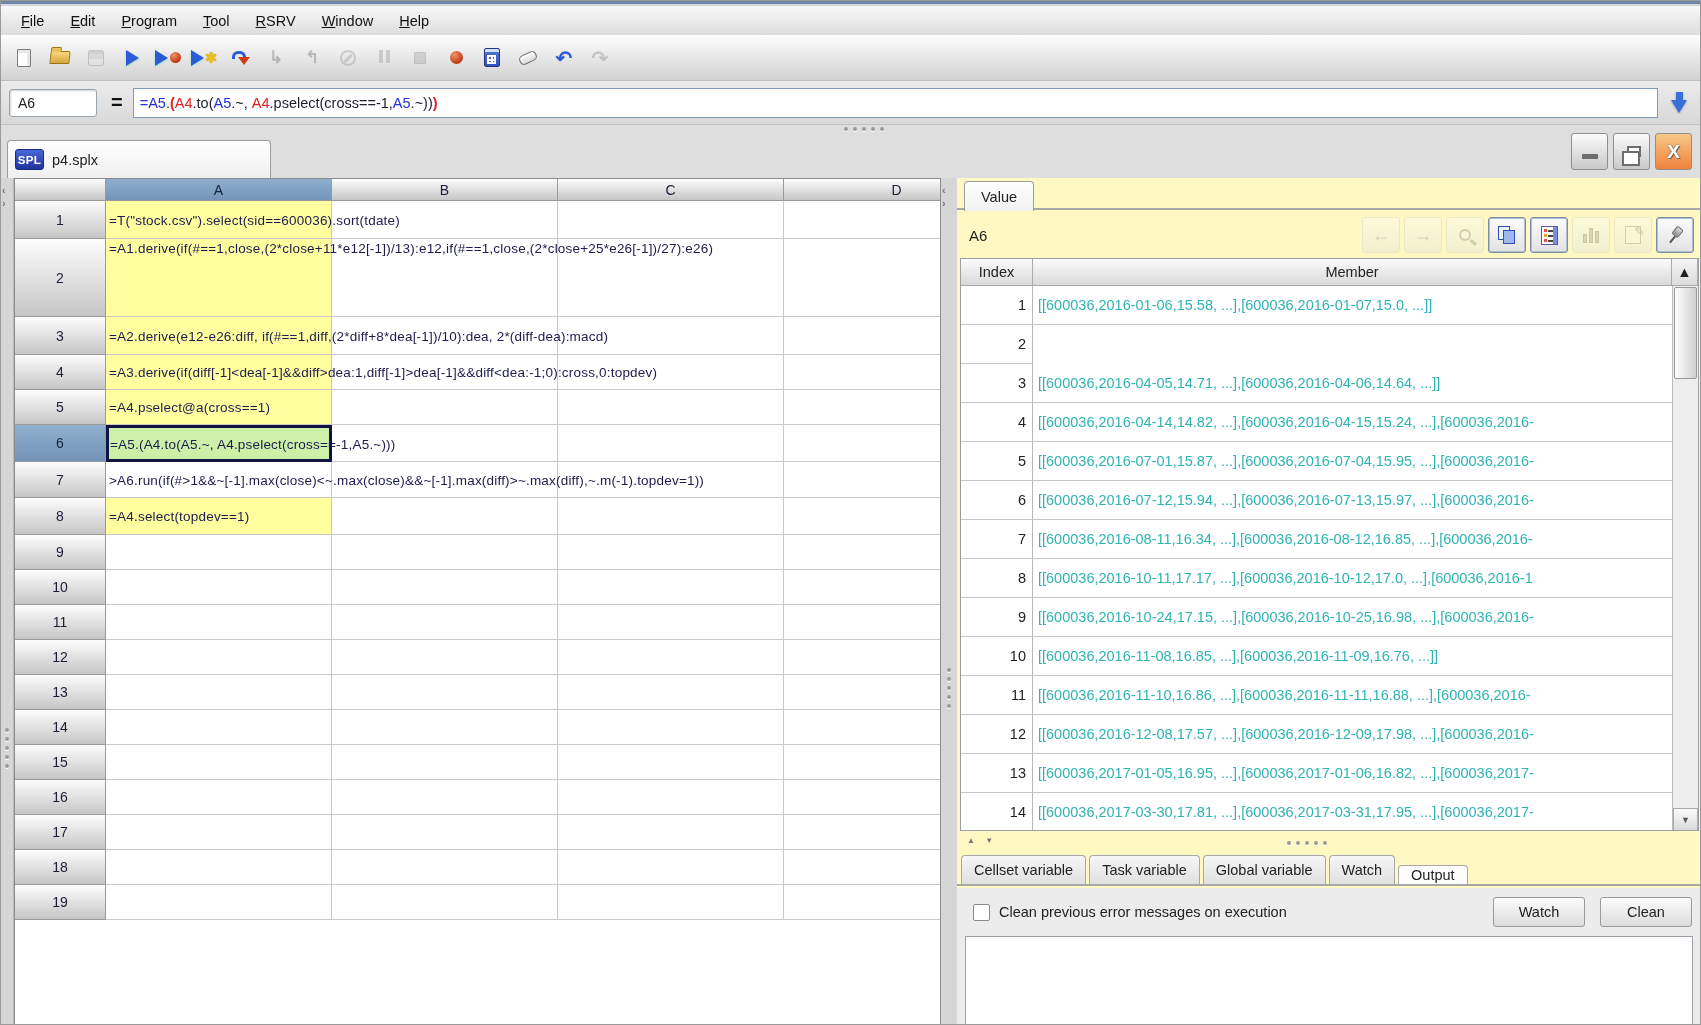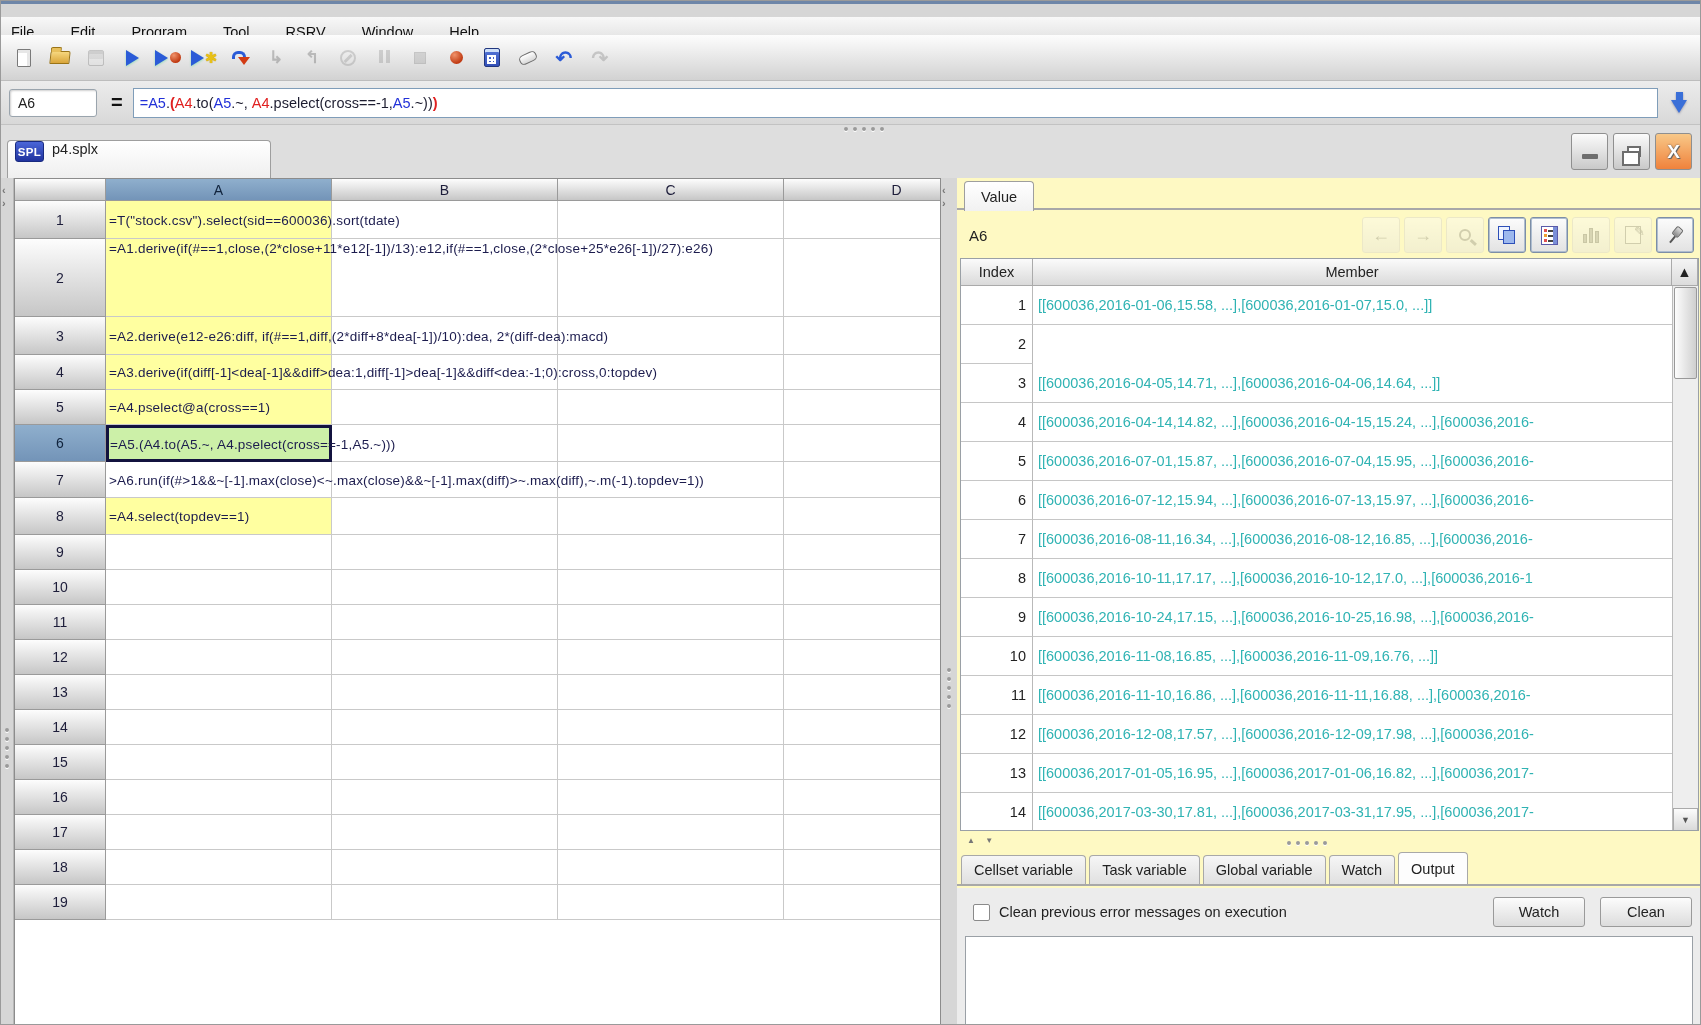--- a/index.html
+++ b/index.html
@@ -5,23 +5,23 @@
   * { margin:0; padding:0; box-sizing:border-box; }
   html,body { background:#888; }
   .app {
     position:relative; width:1701px; height:1025px; overflow:hidden;
     background:#d6d6d6; font-family:"Liberation Sans", sans-serif; color:#1a1a2e;
     border:1px solid #9a9a9a;
   }
   
   .topstrip { position:absolute; left:0; top:0; width:100%; height:3px; background:#6e86a8; }
   .menubar {
-    position:absolute; left:0; top:16px; width:100%; height:31px;
+    position:absolute; left:0; top:5px; width:100%; height:31px;
     background:linear-gradient(#f8f8f8,#dcdcdc); border-bottom:1px solid #b4b4b4;
-    display:flex; align-items:center; gap:16px;
+    display:flex; align-items:center; padding-left:10px; gap:6px;
   }
   .menu-item { font-size:14.5px; color:#111; padding:4px 10px; cursor:default; }
   .menu-item u { text-decoration:underline; }
   
   .toolbar {
     position:absolute; left:0; top:34px; width:100%; height:46px;
     background:linear-gradient(#fdfdfd,#d2d2d2); border-bottom:1px solid #bdbdbd;
     display:flex; align-items:center; padding-left:8px; gap:6px;
   }
   .tb-btn { width:30px; height:30px; display:flex; align-items:center; justify-content:center; position:relative; }
@@ -72,21 +72,21 @@
   .fdrop .arrow-dn { width:0; height:0; border-top:13px solid #3a6fd8; border-left:8px solid transparent; border-right:8px solid transparent; position:relative; }
   .fdrop .arrow-stem { width:7px; height:9px; background:#3a6fd8; margin-bottom:-1px; }
   .fdrop .wrap { display:flex; flex-direction:column; align-items:center; filter:drop-shadow(0 1px 1px #99a); }
   
   .tabbar { position:absolute; left:0; top:124px; width:100%; height:53px; background:#dedede; }
   .grip-h { position:absolute; left:843px; top:2px; display:flex; gap:5px; }
   .grip-h i, .dots-v i, .grip-h2 i { width:4px; height:4px; border-radius:50%; background:#9a9a9a; display:block; box-shadow:0 1px 0 #fff; }
   .doc-tab {
     position:absolute; left:6px; top:15px; width:264px; height:38px;
     background:linear-gradient(#ffffff,#efefef); border:1px solid #9e9e9e; border-bottom:none; border-radius:4px 4px 0 0;
-    display:flex; align-items:flex-start; gap:8px; padding-left:7px; font-size:14.5px; color:#222;
+    display:flex; align-items:center; gap:8px; padding-left:7px; font-size:14.5px; color:#222;
   }
   .spl-badge {
     width:29px; height:21px; border-radius:3px; background:linear-gradient(#4a66d8,#20339e);
     color:#fff; font-weight:bold; font-size:11.5px; display:flex; align-items:center; justify-content:center;
     letter-spacing:.3px; border:1px solid #182a80;
   }
   .winbtns { position:absolute; right:8px; top:8px; display:flex; gap:5px; }
   .winbtn { width:37px; height:37px; border:1px solid #8f8f8f; border-radius:3px;
     background:linear-gradient(#fbfbfb,#c9c9c9); display:flex; align-items:center; justify-content:center; }
   .winbtn.close { background:linear-gradient(#f8c888,#f0823c); }
@@ -185,21 +185,21 @@
   .sb-thumb { height:92px; flex:none; margin:1px; background:linear-gradient(90deg,#fdfdfd,#cfcfcf); border:1px solid #999; border-radius:2px; }
   .sb-track { flex:1; }
   
   .vsplit { position:absolute; left:0; top:655px; width:100%; height:20px; }
   .vsplit .updn { position:absolute; left:10px; top:3px; color:#777; font-size:8px; letter-spacing:4px; }
   .grip-h2 { position:absolute; left:330px; top:8px; display:flex; gap:5px; }
   
   .btabs { position:absolute; left:0; top:675px; width:100%; height:33px; border-bottom:2px solid #a8a8a8; display:flex; align-items:flex-end; padding-left:4px; gap:3px; }
   .btab { height:29px; padding:0 12px; background:linear-gradient(#f6f6f6,#e0e0e0); border:1px solid #a8a8a8; border-bottom:none;
     border-radius:4px 4px 0 0; font-size:14.5px; color:#222; display:flex; align-items:center; }
-  .btab.active { background:#fdfdfd; height:32px; position:relative; z-index:2; }
+  .btab.active { background:#fdfdfd; height:19px; position:relative; z-index:2; }
   
   .opanel { position:absolute; left:0; top:710px; width:100%; height:138px; background:#ececec; }
   .orow { position:absolute; left:0; top:6px; width:100%; height:36px; display:flex; align-items:center; }
   .checkbox { width:17px; height:17px; background:#fff; border:1.5px solid #8a8a8a; border-radius:2px; margin-left:16px; flex:none; }
   .chk-label { font-size:14.5px; color:#222; margin-left:9px; }
   .obtn { width:92px; height:30px; border:1px solid #9a9a9a; border-radius:3px; background:linear-gradient(#fcfcfc,#dcdcdc);
     font-size:14.5px; color:#222; display:flex; align-items:center; justify-content:center; }
   .obtn.copy { margin-left:auto; }
   .obtn.clean { margin-left:15px; margin-right:10px; }
   .otext { position:absolute; left:8px; top:48px; width:728px; height:120px; background:#fff; border:1px solid #9aa0a6; }

